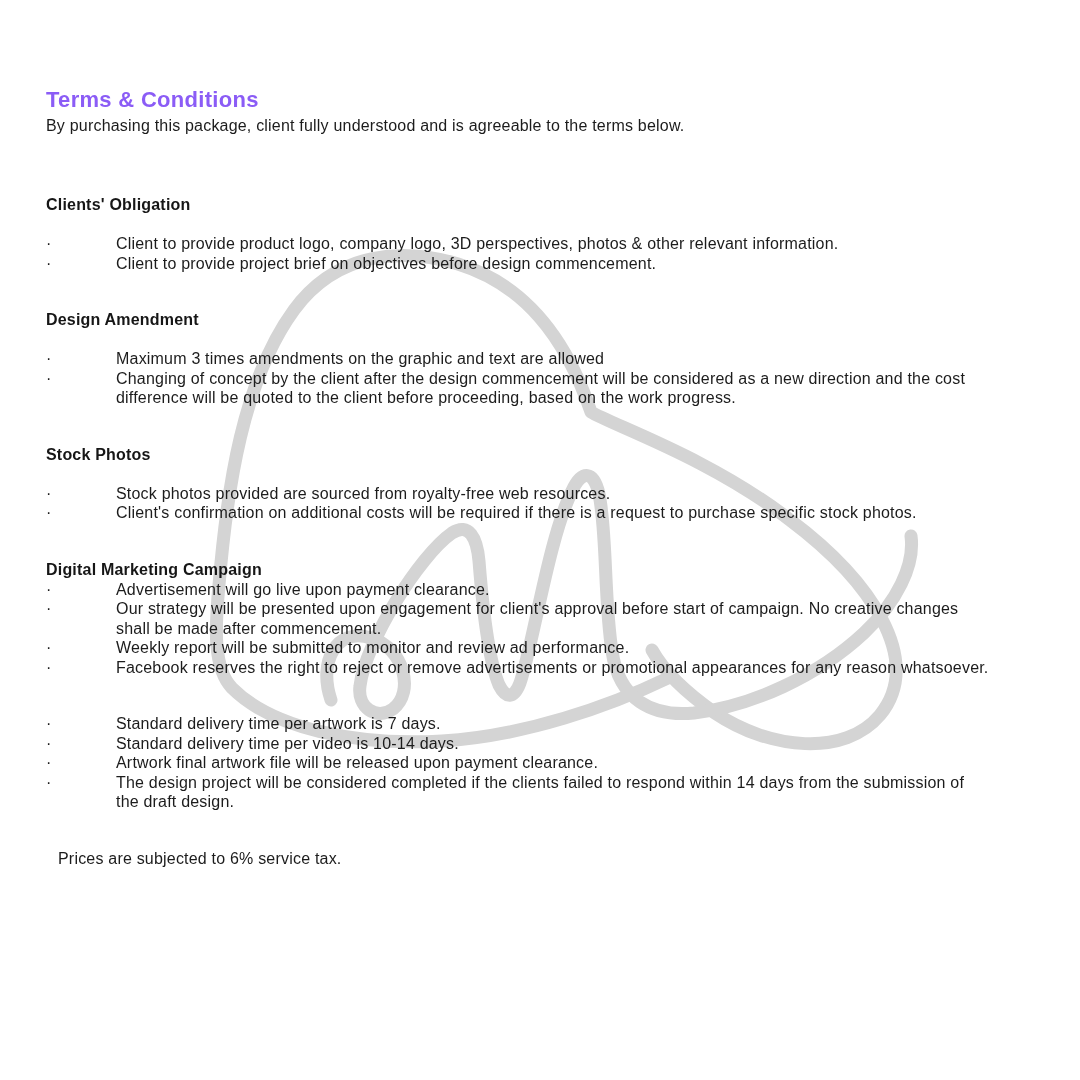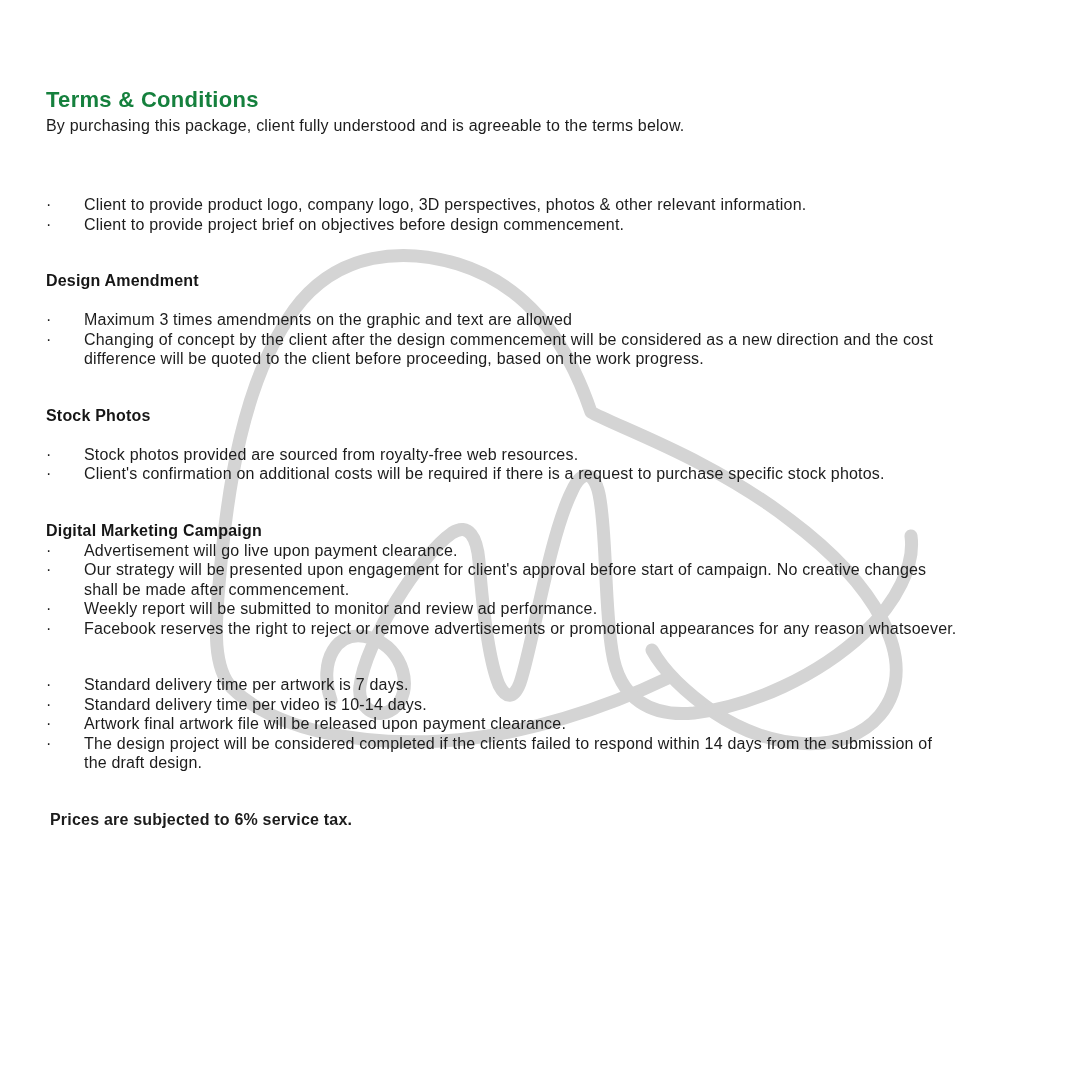--- a/index.html
+++ b/index.html
@@ -36,21 +36,21 @@
     width: 992px;
     padding-top: 87px;
     z-index: 1;
   }
   h1 {
     margin: 0;
     font-size: 22px;
     line-height: 26px;
     font-weight: 700;
     letter-spacing: 0.3px;
-    color: #15803d;
+    color: #8b5cf6;
   }
   .subtitle {
     margin: 3px 0 0 0;
     font-size: 16px;
     line-height: 20px;
     letter-spacing: 0.2px;
   }
   .sec {
     margin-top: 37px;
   }
@@ -83,28 +83,28 @@
   }
   li.bullet .dot {
     flex: 0 0 38px;
     width: 38px;
     font-size: 16px;
     line-height: 19.5px;
   }
   li.bullet .txt {
     flex: 1 1 auto;
     white-space: pre-wrap;
+    margin-left: 32px;
   }
   .plain {
-    margin: 4px;
+    margin: 12px;
     font-size: 16px;
     line-height: 19.5px;
     letter-spacing: 0.2px;
     white-space: pre-wrap;
-    font-weight: bold;
   }
 </style>
 </head>
 <body>
 
 <svg class="watermark" viewBox="0 0 1080 1080" aria-hidden="true">
   <path d="M 668 678
            C 610 706 525 736 442 741
            C 355 746 272 728 232 688
            C 213 668 215 628 219 585
@@ -130,20 +130,21 @@
            C 752 706 818 676 864 633
            C 897 602 915 565 911 536" stroke="#d4d4d4"></path>
 </svg>
 
 <div class="doc">
 
   <h1>Terms &amp; Conditions</h1>
   <p class="subtitle">By purchasing this package, client fully understood and is agreeable to the terms below.</p>
 
   <section class="sec first">
+    <h2>Clients' Obligation</h2>
     <ul class="bullets">
       <li class="bullet">
         <span class="dot">·</span>
         <span class="txt">Client to provide product logo, company logo, 3D perspectives, photos &amp; other relevant information.</span>
       </li>
       <li class="bullet">
         <span class="dot">·</span>
         <span class="txt">Client to provide project brief on objectives before design commencement.</span>
       </li>
     </ul>

